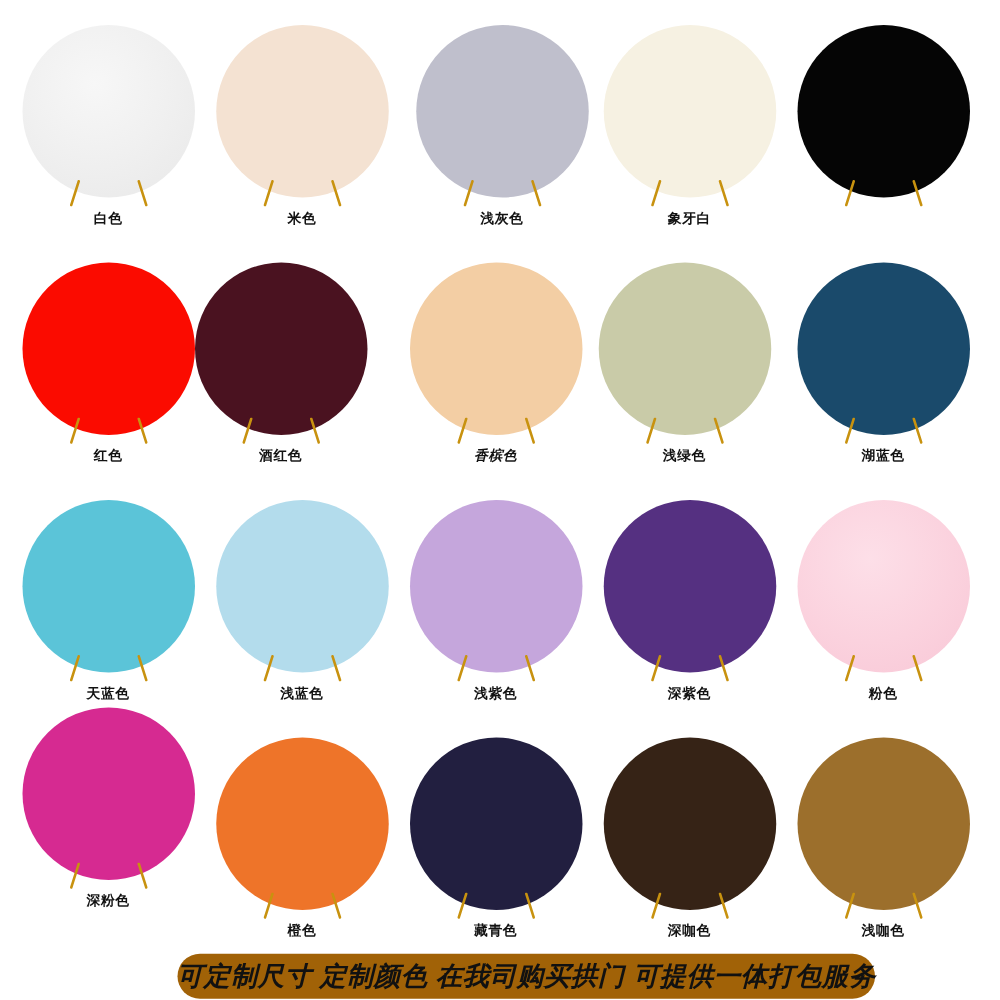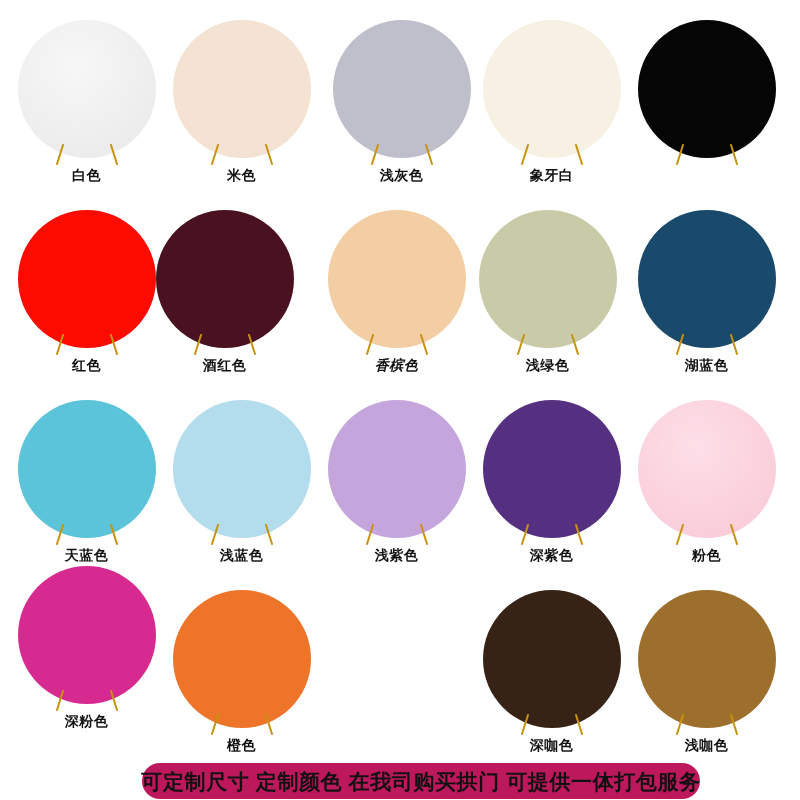--- a/index.html
+++ b/index.html
@@ -62,21 +62,21 @@
     width: 100px;
     height: 22px;
   }
 
   .swatch-label {
     position: absolute;
     left: 0;
     top: 151px;
     width: 155px;
     text-align: center;
-    font-size: 14px;
+    font-size: 11px;
     font-weight: 700;
     color: #121212;
     letter-spacing: 0.5px;
     line-height: 20px;
     white-space: nowrap;
   }
 
   #promo-banner {
     position: absolute;
     left: 142px;
@@ -299,20 +299,32 @@
         <div class="swatch-disc" style="background: rgb(238, 116, 41);"></div>
         <div class="swatch-legs">
           <svg viewBox="0 0 100 22" xmlns="http://www.w3.org/2000/svg">
             <path d="M26 1 L20 20" stroke="#c8920f" stroke-width="2" fill="none" stroke-linecap="round"></path>
             <path d="M74 1 L80 20" stroke="#c8920f" stroke-width="2" fill="none" stroke-linecap="round"></path>
           </svg>
         </div>
       </div>
       <div class="swatch-label">橙色</div>
     </div>
+    <div class="swatch-cell" style="left: 319px; top: 584px;">
+      <div class="swatch-visual">
+        <div class="swatch-disc" style="background: rgb(34, 31, 64);"></div>
+        <div class="swatch-legs">
+          <svg viewBox="0 0 100 22" xmlns="http://www.w3.org/2000/svg">
+            <path d="M26 1 L20 20" stroke="#c8920f" stroke-width="2" fill="none" stroke-linecap="round"></path>
+            <path d="M74 1 L80 20" stroke="#c8920f" stroke-width="2" fill="none" stroke-linecap="round"></path>
+          </svg>
+        </div>
+      </div>
+      <div class="swatch-label">藏青色</div>
+    </div>
     <div class="swatch-cell" style="left: 474px; top: 584px;">
       <div class="swatch-visual">
         <div class="swatch-disc" style="background: rgb(54, 35, 22);"></div>
         <div class="swatch-legs">
           <svg viewBox="0 0 100 22" xmlns="http://www.w3.org/2000/svg">
             <path d="M26 1 L20 20" stroke="#c8920f" stroke-width="2" fill="none" stroke-linecap="round"></path>
             <path d="M74 1 L80 20" stroke="#c8920f" stroke-width="2" fill="none" stroke-linecap="round"></path>
           </svg>
         </div>
       </div>
@@ -325,15 +337,15 @@
           <svg viewBox="0 0 100 22" xmlns="http://www.w3.org/2000/svg">
             <path d="M26 1 L20 20" stroke="#c8920f" stroke-width="2" fill="none" stroke-linecap="round"></path>
             <path d="M74 1 L80 20" stroke="#c8920f" stroke-width="2" fill="none" stroke-linecap="round"></path>
           </svg>
         </div>
       </div>
       <div class="swatch-label">浅咖色</div>
     </div>
   </div>
 
-<div id="promo-banner" style="background: #be185d;">
+<div id="promo-banner" style="background: #a16207; font-style: italic;">
   <span id="promo-banner-text" style="color: rgb(17, 17, 17);">可定制尺寸 定制颜色 在我司购买拱门 可提供一体打包服务</span>
 </div>
 
 </body></html>

